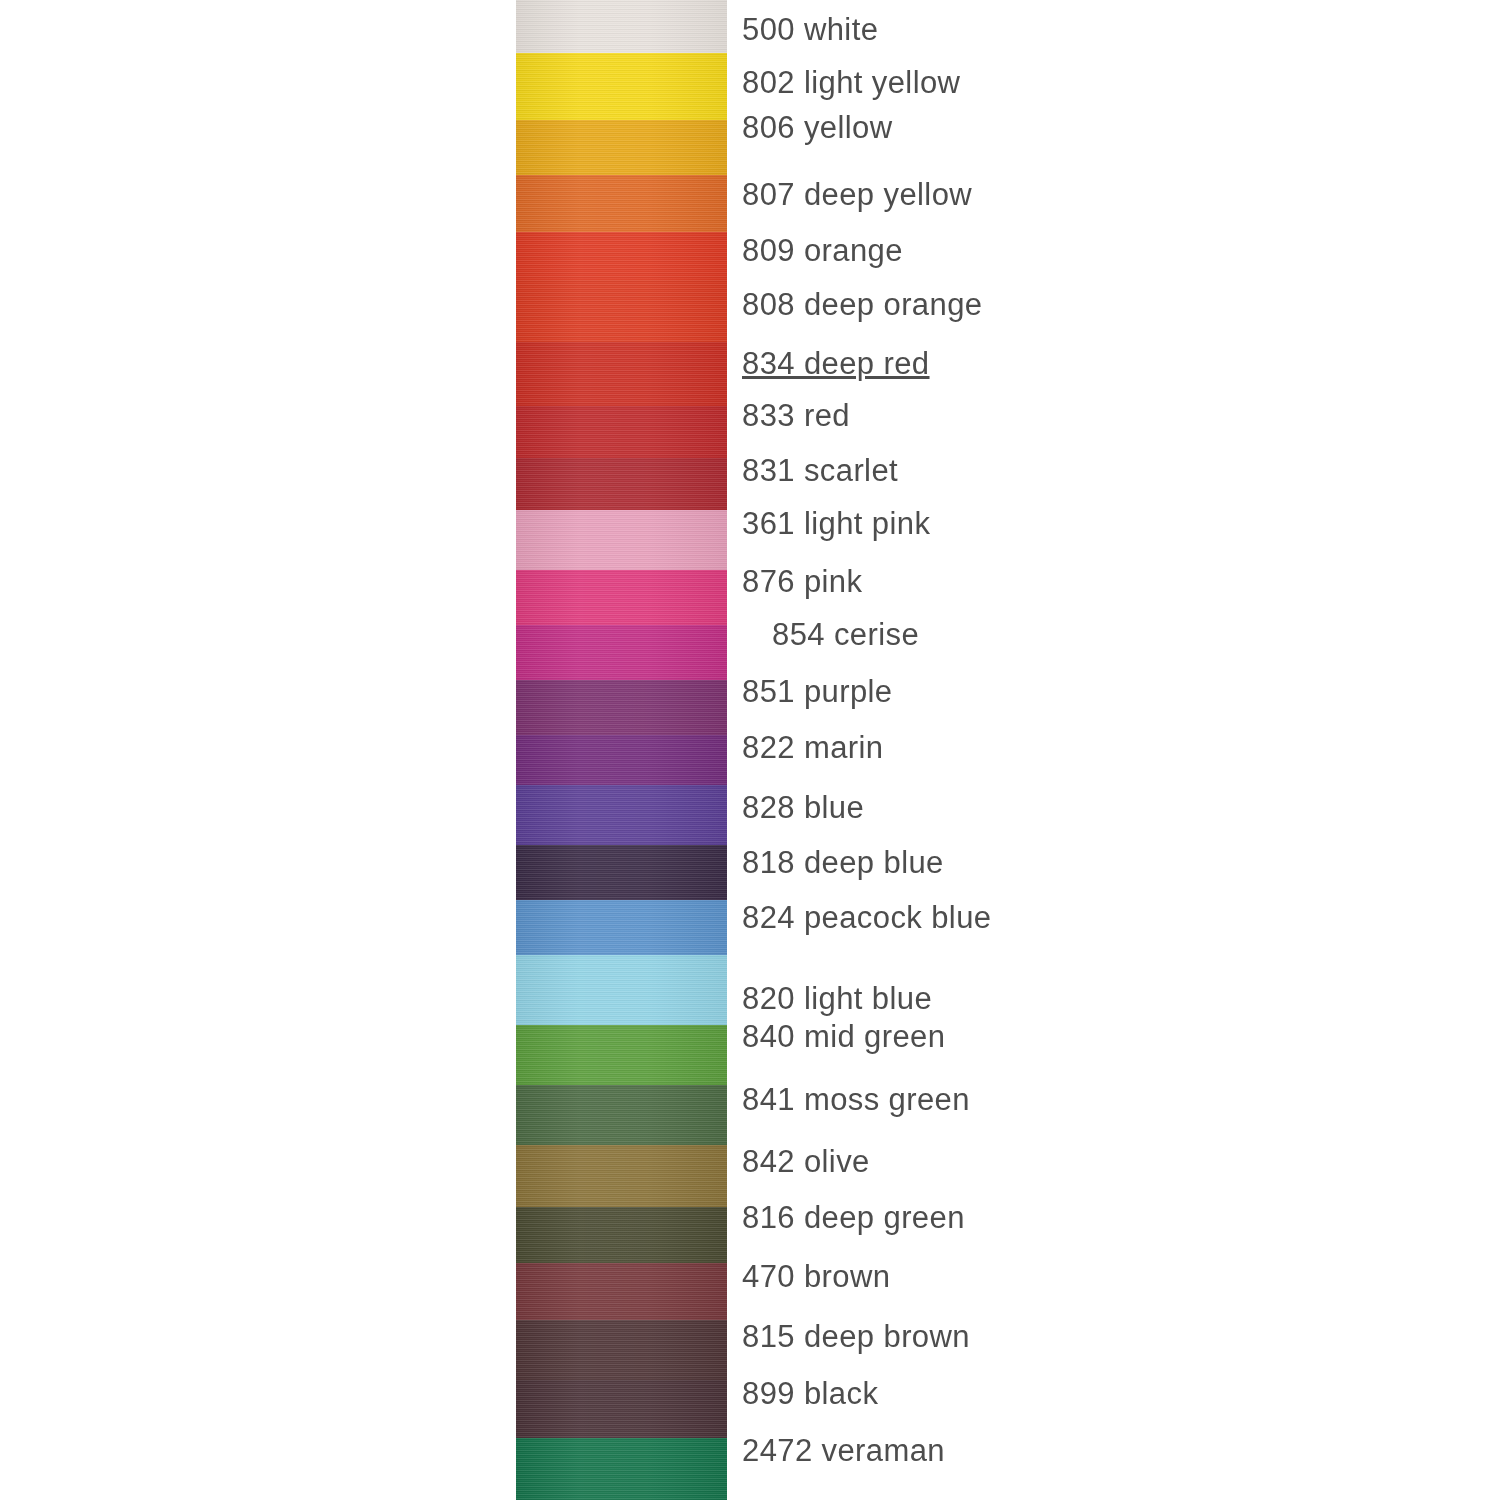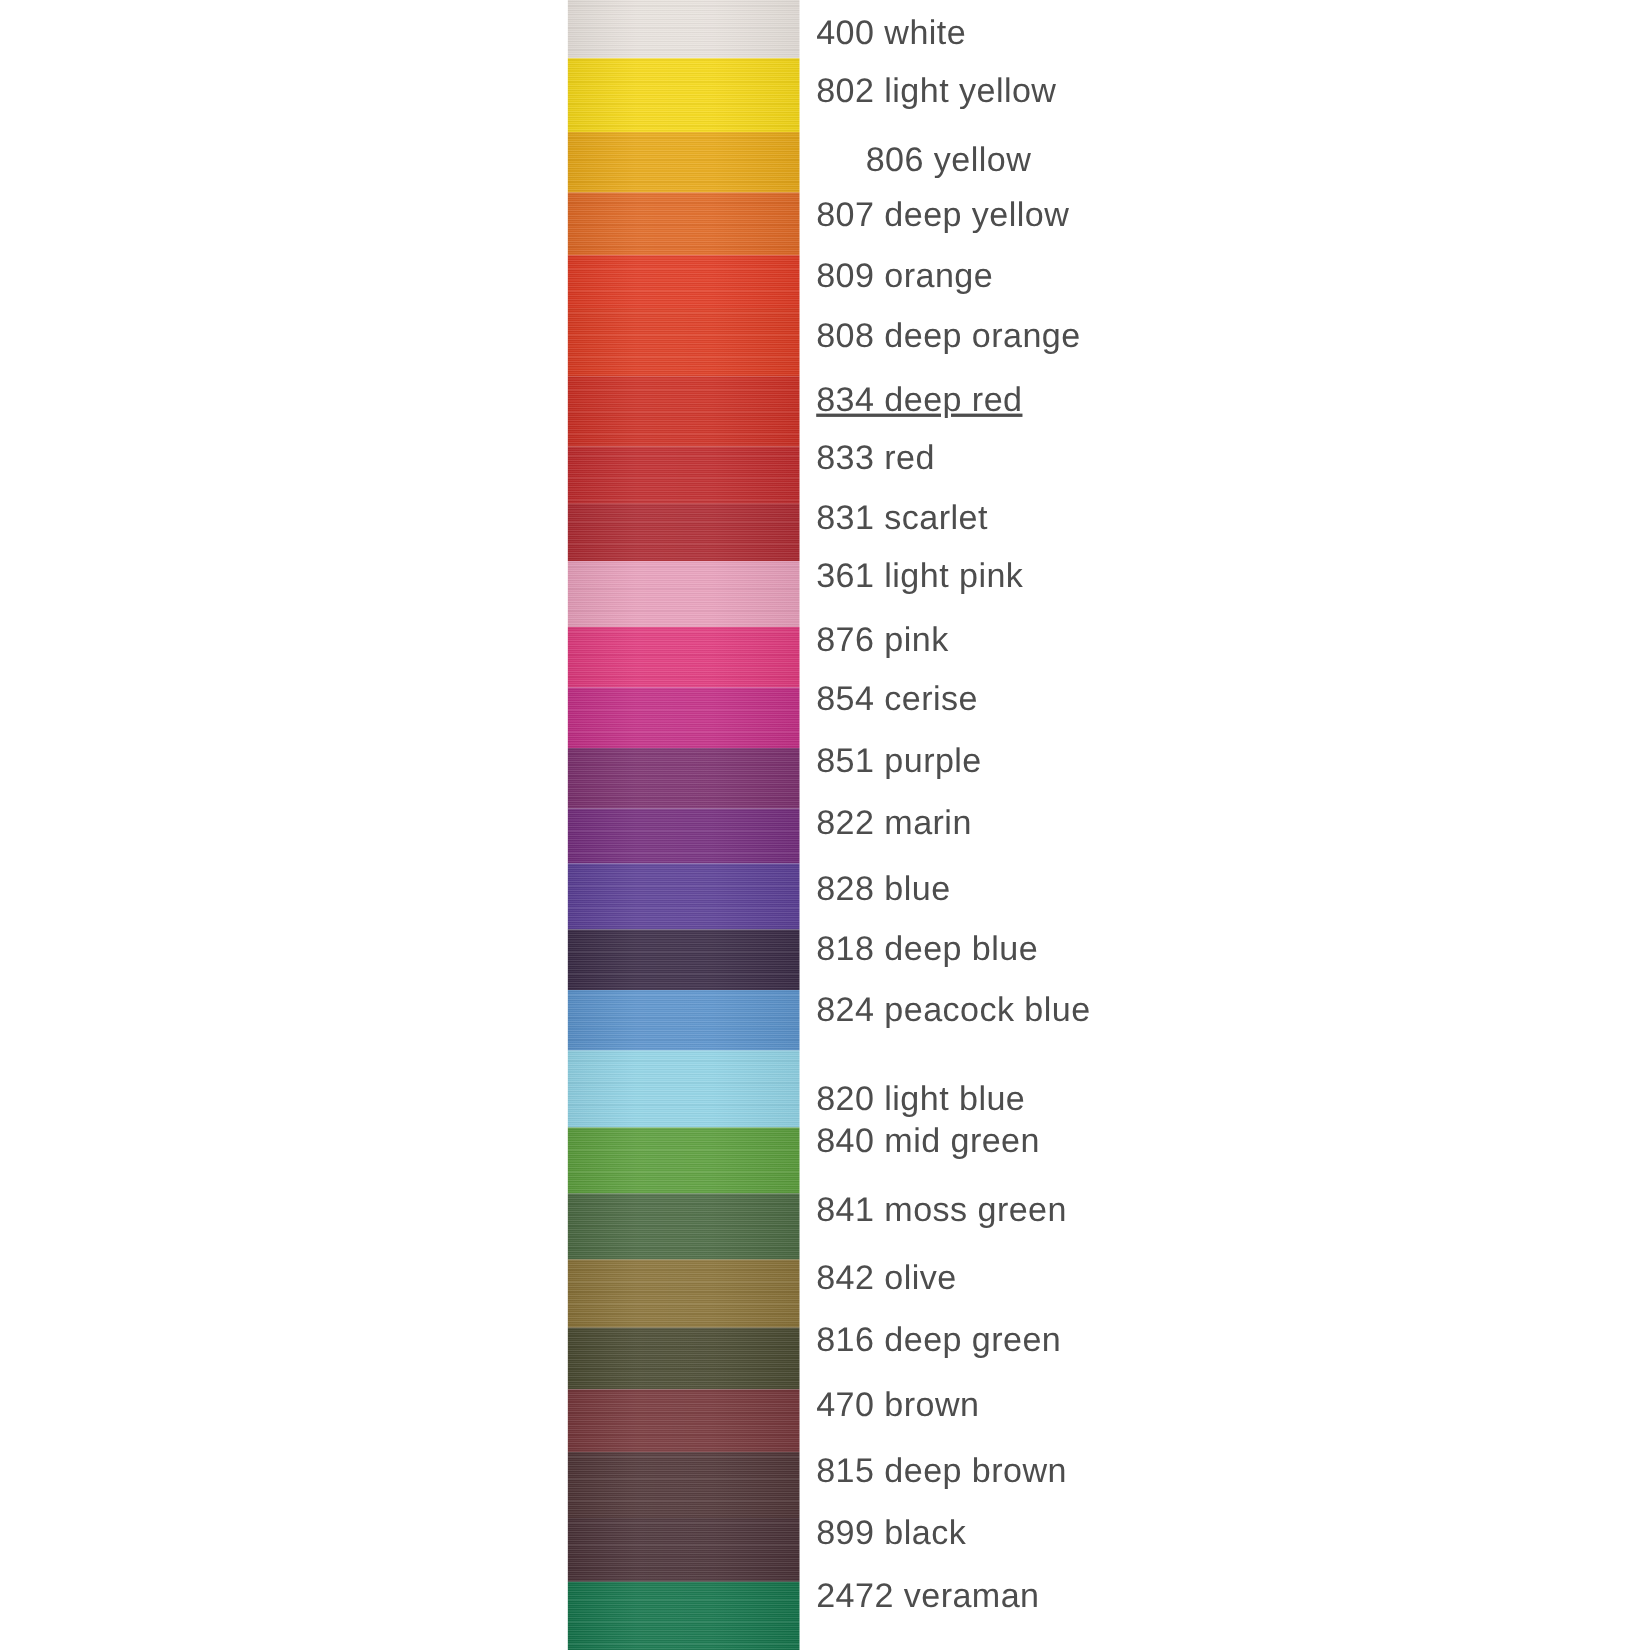--- a/index.html
+++ b/index.html
@@ -112,32 +112,32 @@
       <div class="swatch-band" style="position: absolute; left: 0px; top: 1085px; height: 60px; background-color: rgb(76, 107, 68);"></div>
       <div class="swatch-band" style="position: absolute; left: 0px; top: 1145px; height: 62px; background-color: rgb(138, 115, 57);"></div>
       <div class="swatch-band" style="position: absolute; left: 0px; top: 1207px; height: 56px; background-color: rgb(74, 75, 50);"></div>
       <div class="swatch-band" style="position: absolute; left: 0px; top: 1263px; height: 57px; background-color: rgb(119, 56, 60);"></div>
       <div class="swatch-band" style="position: absolute; left: 0px; top: 1320px; height: 60px; background-color: rgb(79, 53, 55);"></div>
       <div class="swatch-band" style="position: absolute; left: 0px; top: 1380px; height: 58px; background-color: rgb(74, 50, 56);"></div>
       <div class="swatch-band" style="position: absolute; left: 0px; top: 1438px; height: 62px; background-color: rgb(20, 116, 75);"></div>
     </div>
 
   <div id="label-column">
-      <div class="swatch-label" style="top: 14px;">400 white</div>
+      <div class="swatch-label" style="top: 14px;">500 white</div>
       <div class="swatch-label" style="top: 67px;">802 light yellow</div>
-      <div class="swatch-label" style="top: 129px; margin-left: 45px;">806 yellow</div>
+      <div class="swatch-label" style="top: 112px;">806 yellow</div>
       <div class="swatch-label" style="top: 179px;">807 deep yellow</div>
       <div class="swatch-label" style="top: 235px;">809 orange</div>
       <div class="swatch-label" style="top: 289px; text-align: right;">808 deep orange</div>
       <div class="swatch-label" style="top: 348px; text-decoration: underline;">834 deep red</div>
       <div class="swatch-label" style="top: 400px;">833 red</div>
       <div class="swatch-label" style="top: 455px;">831 scarlet</div>
       <div class="swatch-label" style="top: 508px;">361 light pink</div>
       <div class="swatch-label" style="top: 566px;">876 pink</div>
-      <div class="swatch-label" style="top: 619px;">854 cerise</div>
+      <div class="swatch-label" style="top: 619px; margin-left: 30px;">854 cerise</div>
       <div class="swatch-label" style="top: 676px;">851 purple</div>
       <div class="swatch-label" style="top: 732px;">822 marin</div>
       <div class="swatch-label" style="top: 792px;">828 blue</div>
       <div class="swatch-label" style="top: 847px;">818 deep blue</div>
       <div class="swatch-label" style="top: 902px;">824 peacock blue</div>
       <div class="swatch-label" style="top: 958px; margin-top: 25px;">820 light blue</div>
       <div class="swatch-label" style="top: 1021px;">840 mid green</div>
       <div class="swatch-label" style="top: 1084px;">841 moss green</div>
       <div class="swatch-label" style="top: 1146px;">842 olive</div>
       <div class="swatch-label" style="top: 1202px;">816 deep green</div>

